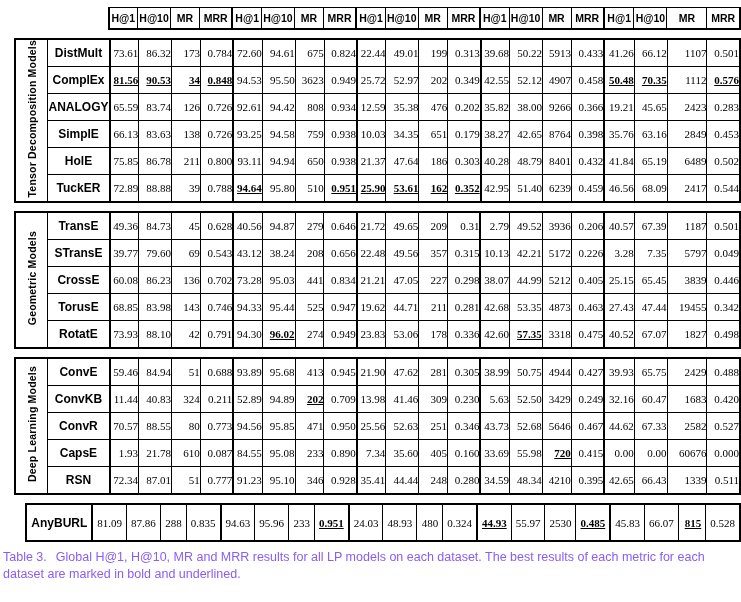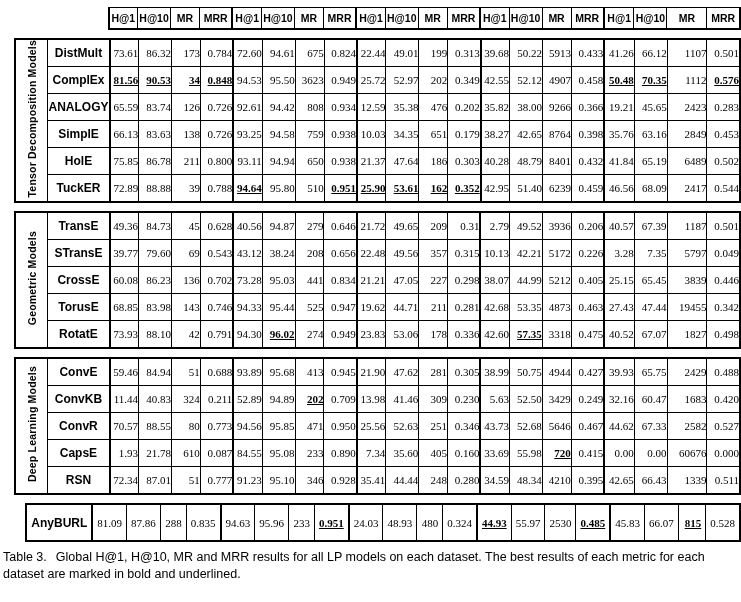--- a/index.html
+++ b/index.html
@@ -36,21 +36,21 @@
   
   table.footerrow{margin-top:8px;}
   table.footerrow td,table.footerrow th{
     border:1px solid #000;border-top:2px solid #000;border-bottom:2px solid #000;
     padding:4px;height:27px;vertical-align:middle;
   }
   table.footerrow td.fspacer{border:none;}
   table.footerrow th.model{border-left:2px solid #000;}
   
   .caption{
-    margin:7px 4px 0 3px;font-size:12.5px;line-height:1.32;color:#000000;
+    margin:7px 4px 0 3px;font-size:12.5px;line-height:1.32;color:#8b5cf6;
     font-family:"Liberation Sans",sans-serif;
   }
   .caption .cap-label{margin-right:9px;}
 </style>
 </head>
 <body>
 
 <div class="page">
   <table class="tbl header">
       <colgroup>

